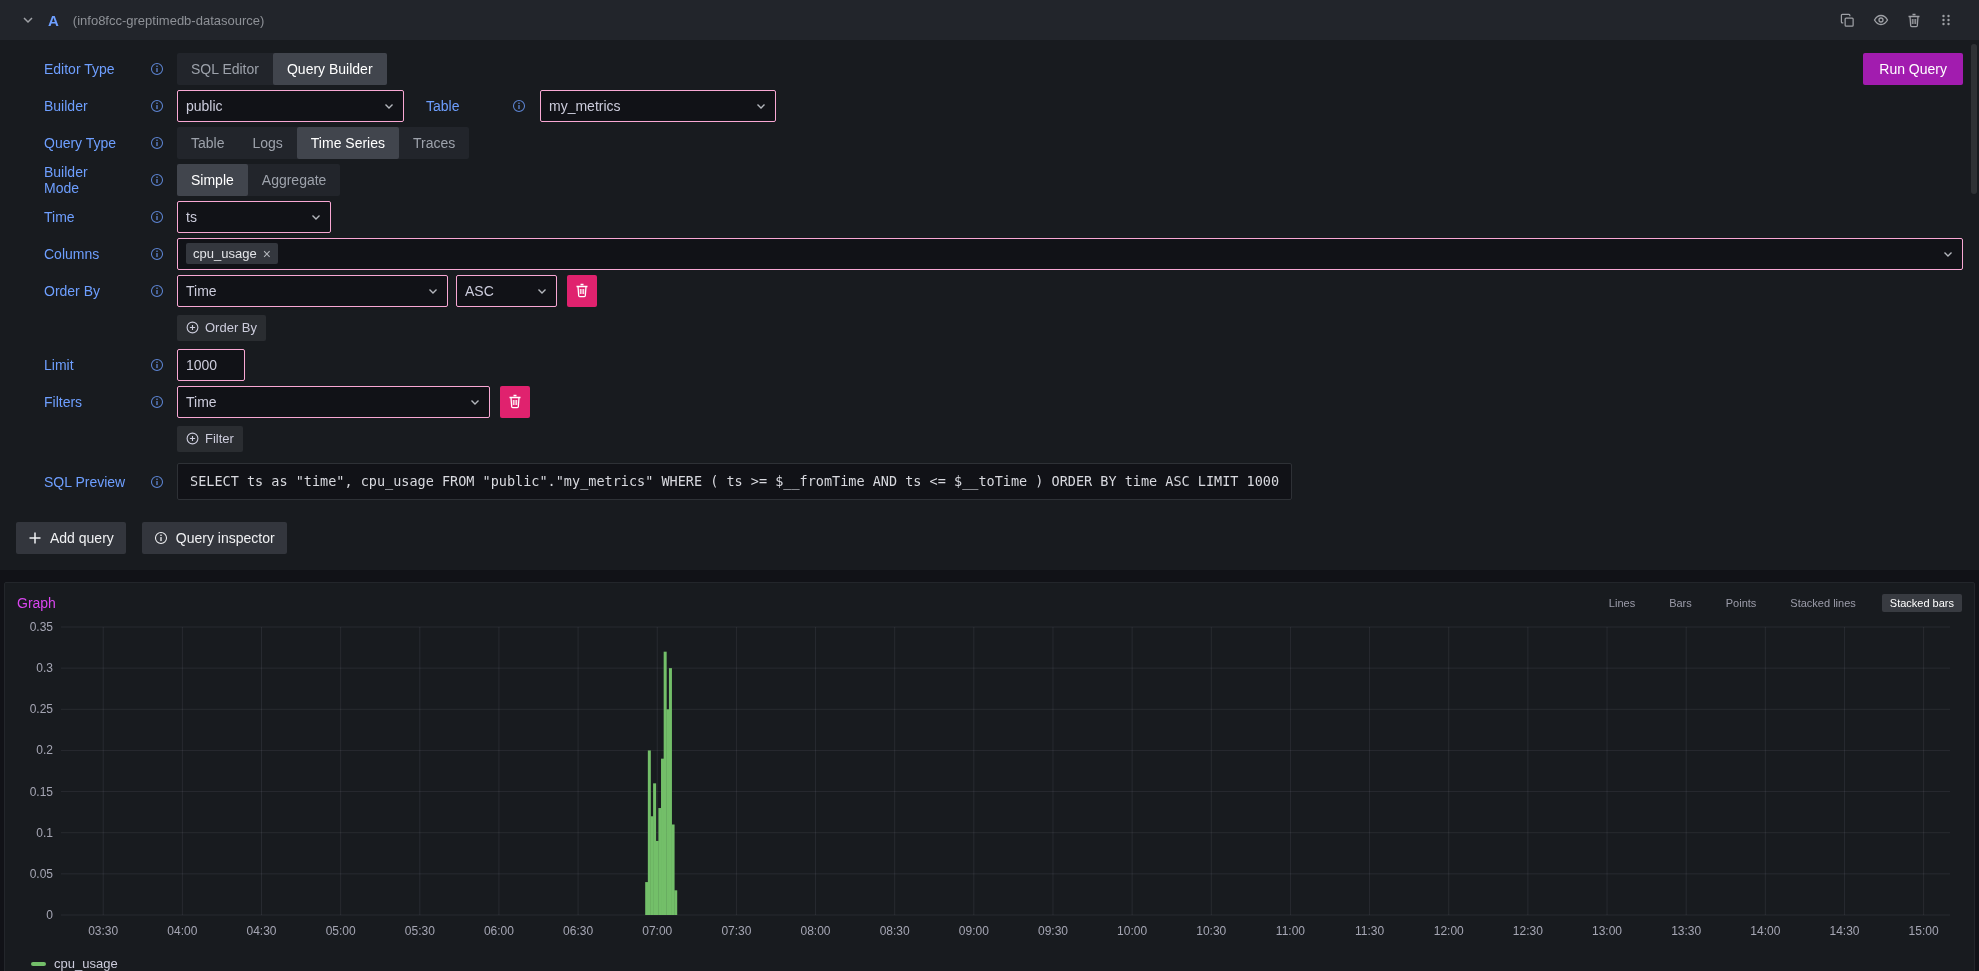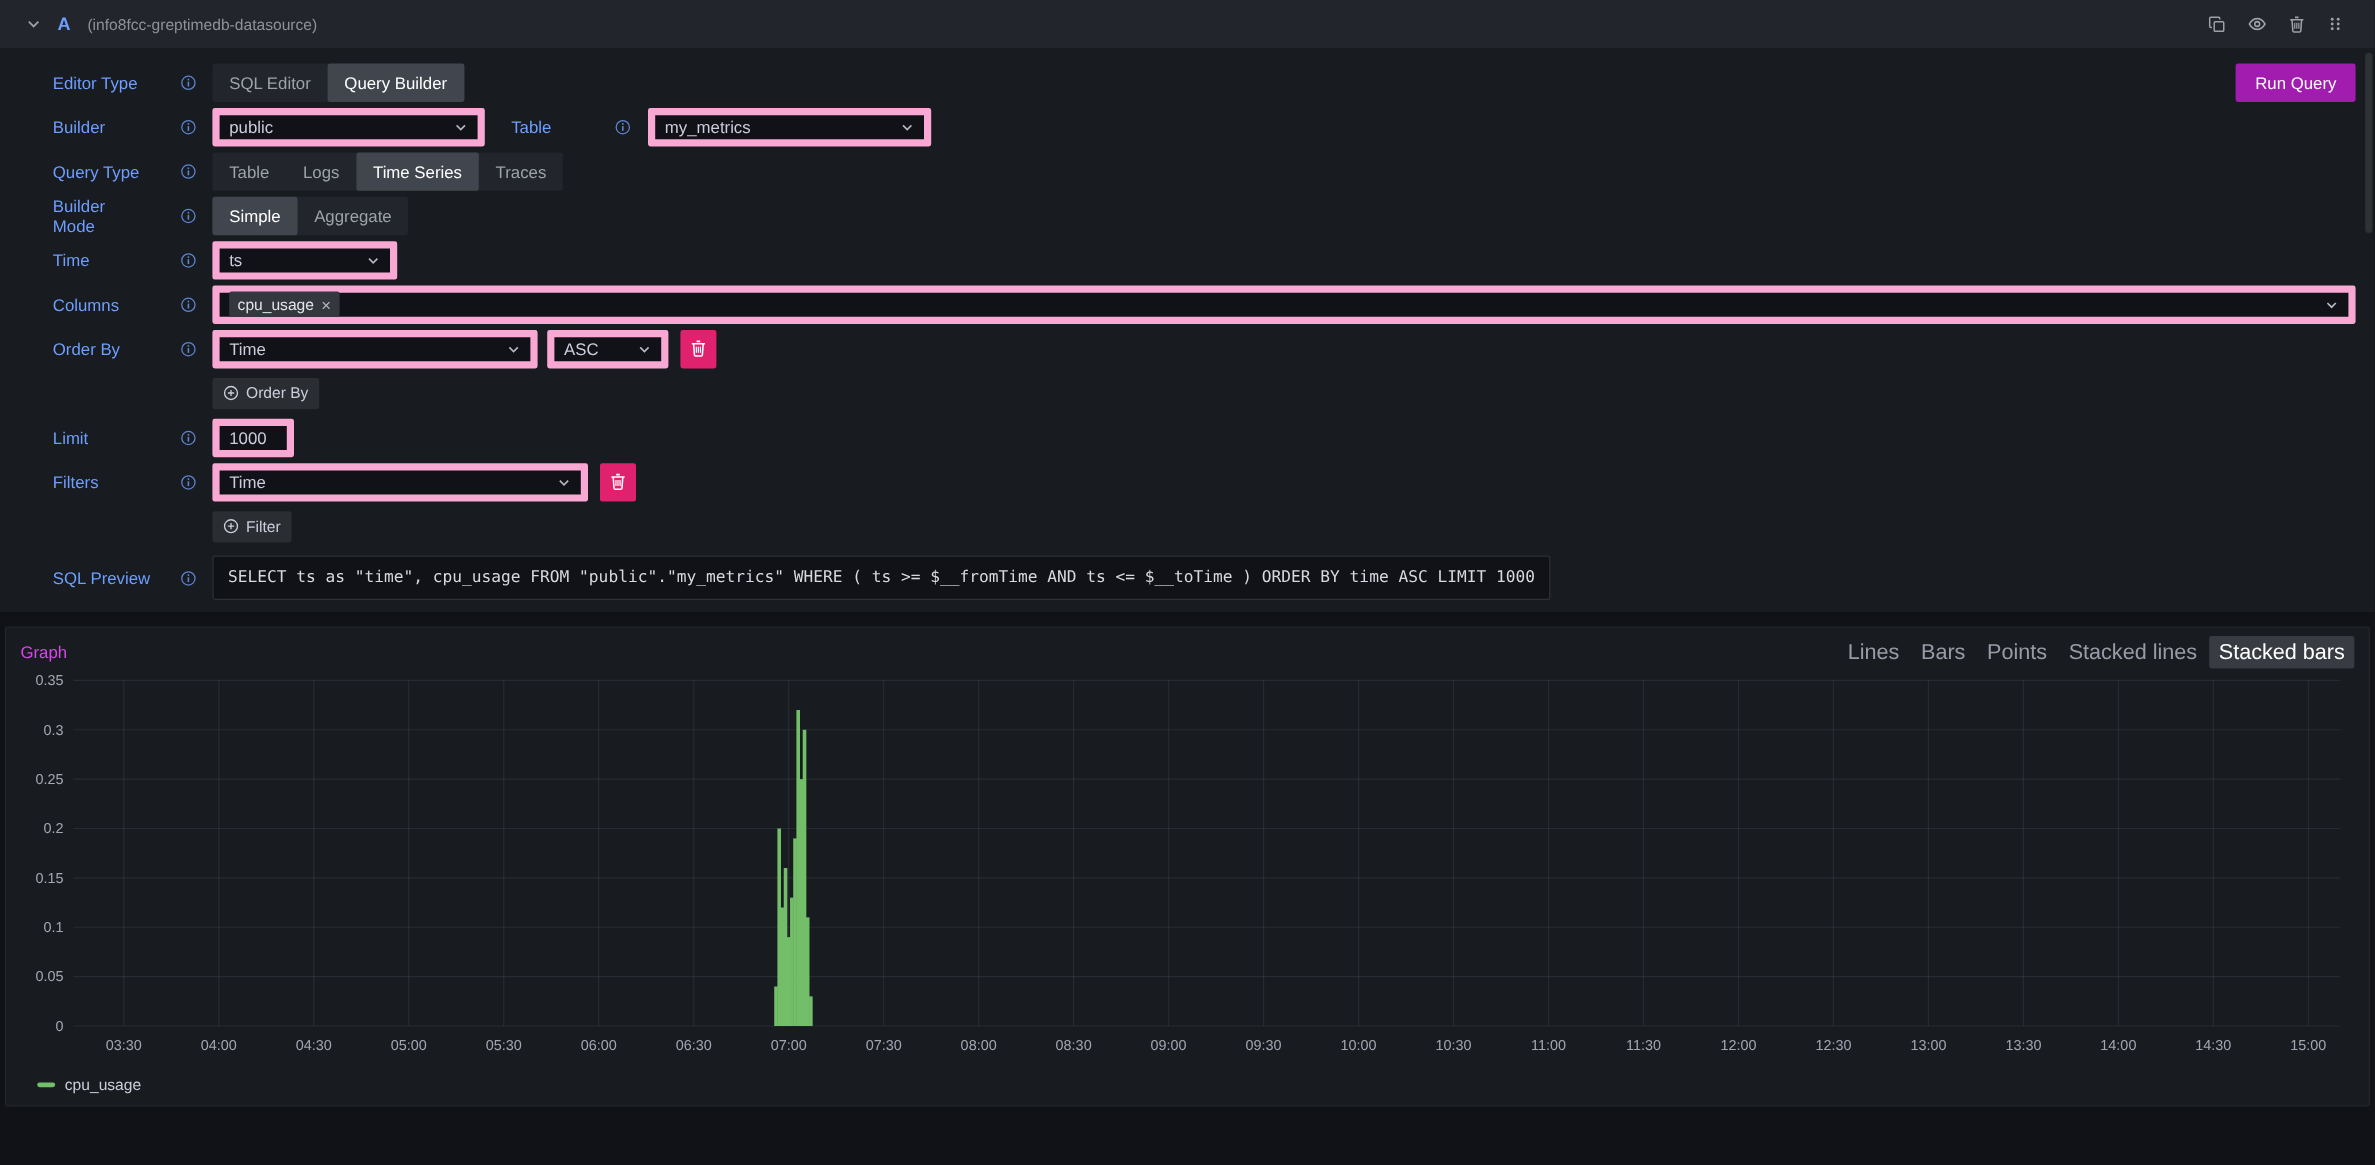--- a/index.html
+++ b/index.html
@@ -34,21 +34,21 @@
   .info-icon { display:flex; color:#6e9fff; opacity:.8; cursor:pointer; }
 
   .radio-group { display:flex; background:#22252b; border-radius:2px; height:32px; }
   .radio-option {
     display:flex; align-items:center; padding:0 14px;
     color:#9da2ab; font-size:14px; cursor:pointer; border-radius:2px; white-space:nowrap;
   }
   .radio-option.active { background:#41454d; color:#ffffff; font-weight:500; }
 
   .select, .text-input {
-    background:#111217; border:6px solid #f9a8d4; border-radius:2px;
+    background:#111217; border:1px solid #f9a8d4; border-radius:2px;
     height:32px; display:flex; align-items:center; justify-content:space-between;
     padding:0 8px; font-size:14px; color:#ccccdc; cursor:pointer;
   }
   .select-value { white-space:nowrap; overflow:hidden; }
   .chev { display:flex; color:#b4b7bd; margin-left:8px; flex:none; }
 
   .text-input { cursor:text; font-family:inherit; }
   input.text-input { display:inline-block; }
 
   .tag {
@@ -87,21 +87,21 @@
 
   
   .panel {
     margin:12px 4px 0 4px; background:#181b1f;
     border:1px solid #23262b; border-radius:2px; padding:4px 10px 6px 10px;
   }
   .panel-header { height:32px; display:flex; align-items:center; padding:0 2px; }
   .panel-title { color:#d946ef; font-size:14px; font-weight:500; }
   .modes { margin-left:auto; display:flex; align-items:center; }
   .mode-option {
-    padding:3px 8px; margin-left:2px; font-size:18px;
+    padding:3px 8px; margin-left:18px; font-size:11px;
     color:rgba(204,204,220,0.72); border-radius:2px; cursor:pointer; white-space:nowrap;
   }
   .mode-option.active { background:rgba(204,204,220,0.18); color:#ffffff; }
   .legend-row { display:flex; align-items:center; gap:8px; padding:4px 0 4px 16px; font-size:13px; cursor:pointer; }
   .legend-swatch { width:15px; height:4px; border-radius:2px; background:#73bf69; }
 
   .scrollbar-thumb {
     position:fixed; right:2px; top:44px; width:6px; height:150px;
     background:rgba(255,255,255,0.10); border-radius:3px; cursor:grab;
   }
@@ -406,20 +406,40 @@
             </svg>
         </span>
       </div>
       <div class="sql-box">
         <code>SELECT ts as "time", cpu_usage FROM "public"."my_metrics" WHERE ( ts &gt;= $__fromTime AND ts &lt;= $__toTime ) ORDER BY time ASC LIMIT 1000</code>
       </div>
     </div>
 
   </div>
 
+  <div class="section-footer">
+    <button class="secondary-btn">
+      <span class="icon-btn">
+        <svg width="14" height="14" viewBox="0 0 14 14">
+            <path d="M7 1.5v11M1.5 7h11" stroke="#f0f1f3" stroke-width="1.5"></path>
+          </svg>
+      </span>
+      <span>Add query</span>
+    </button>
+    <button class="secondary-btn">
+      <span class="icon-btn">
+        <svg width="14" height="14" viewBox="0 0 16 16">
+            <circle cx="8" cy="8" r="6.3" fill="none" stroke="#f0f1f3" stroke-width="1.2"></circle>
+            <rect x="7.25" y="6.9" width="1.5" height="4.6" fill="#f0f1f3"></rect>
+            <rect x="7.25" y="4.1" width="1.5" height="1.6" fill="#f0f1f3"></rect>
+          </svg>
+      </span>
+      <span>Query inspector</span>
+    </button>
+  </div>
 
 </div>
 
 <div class="panel">
   <div class="panel-header">
     <span class="panel-title">Graph</span>
     <div class="modes">
       <span class="mode-option">Lines</span>
       <span class="mode-option">Bars</span>
       <span class="mode-option">Points</span>

